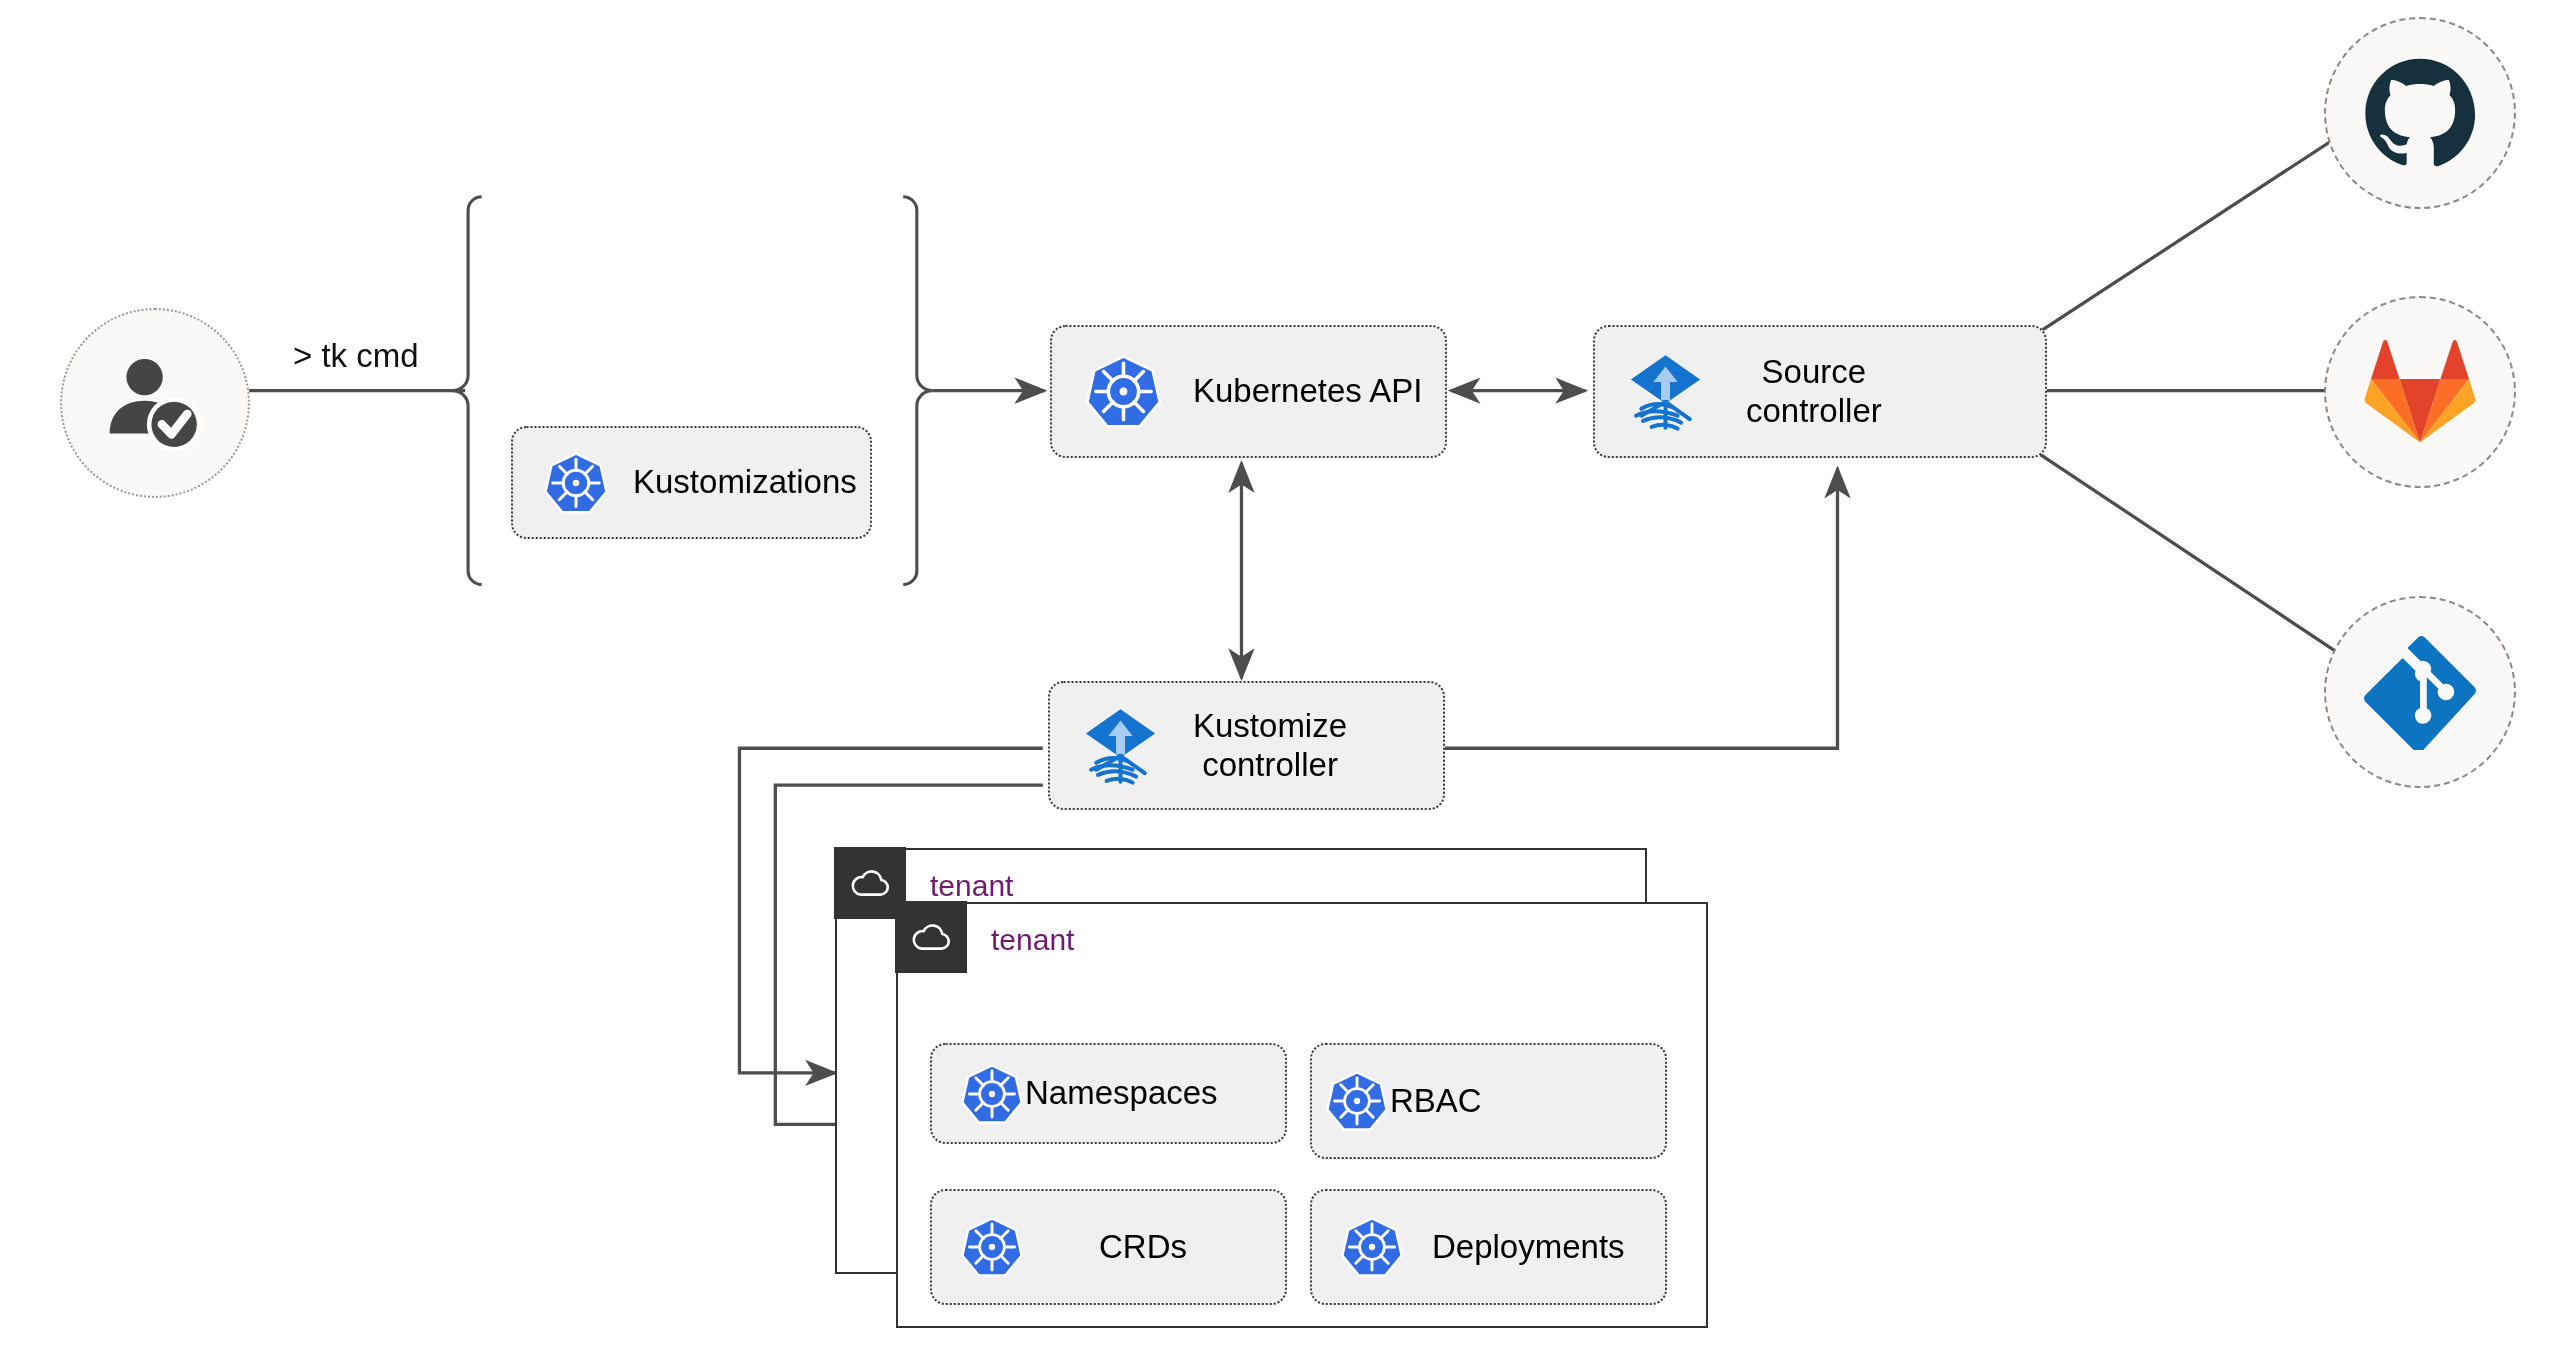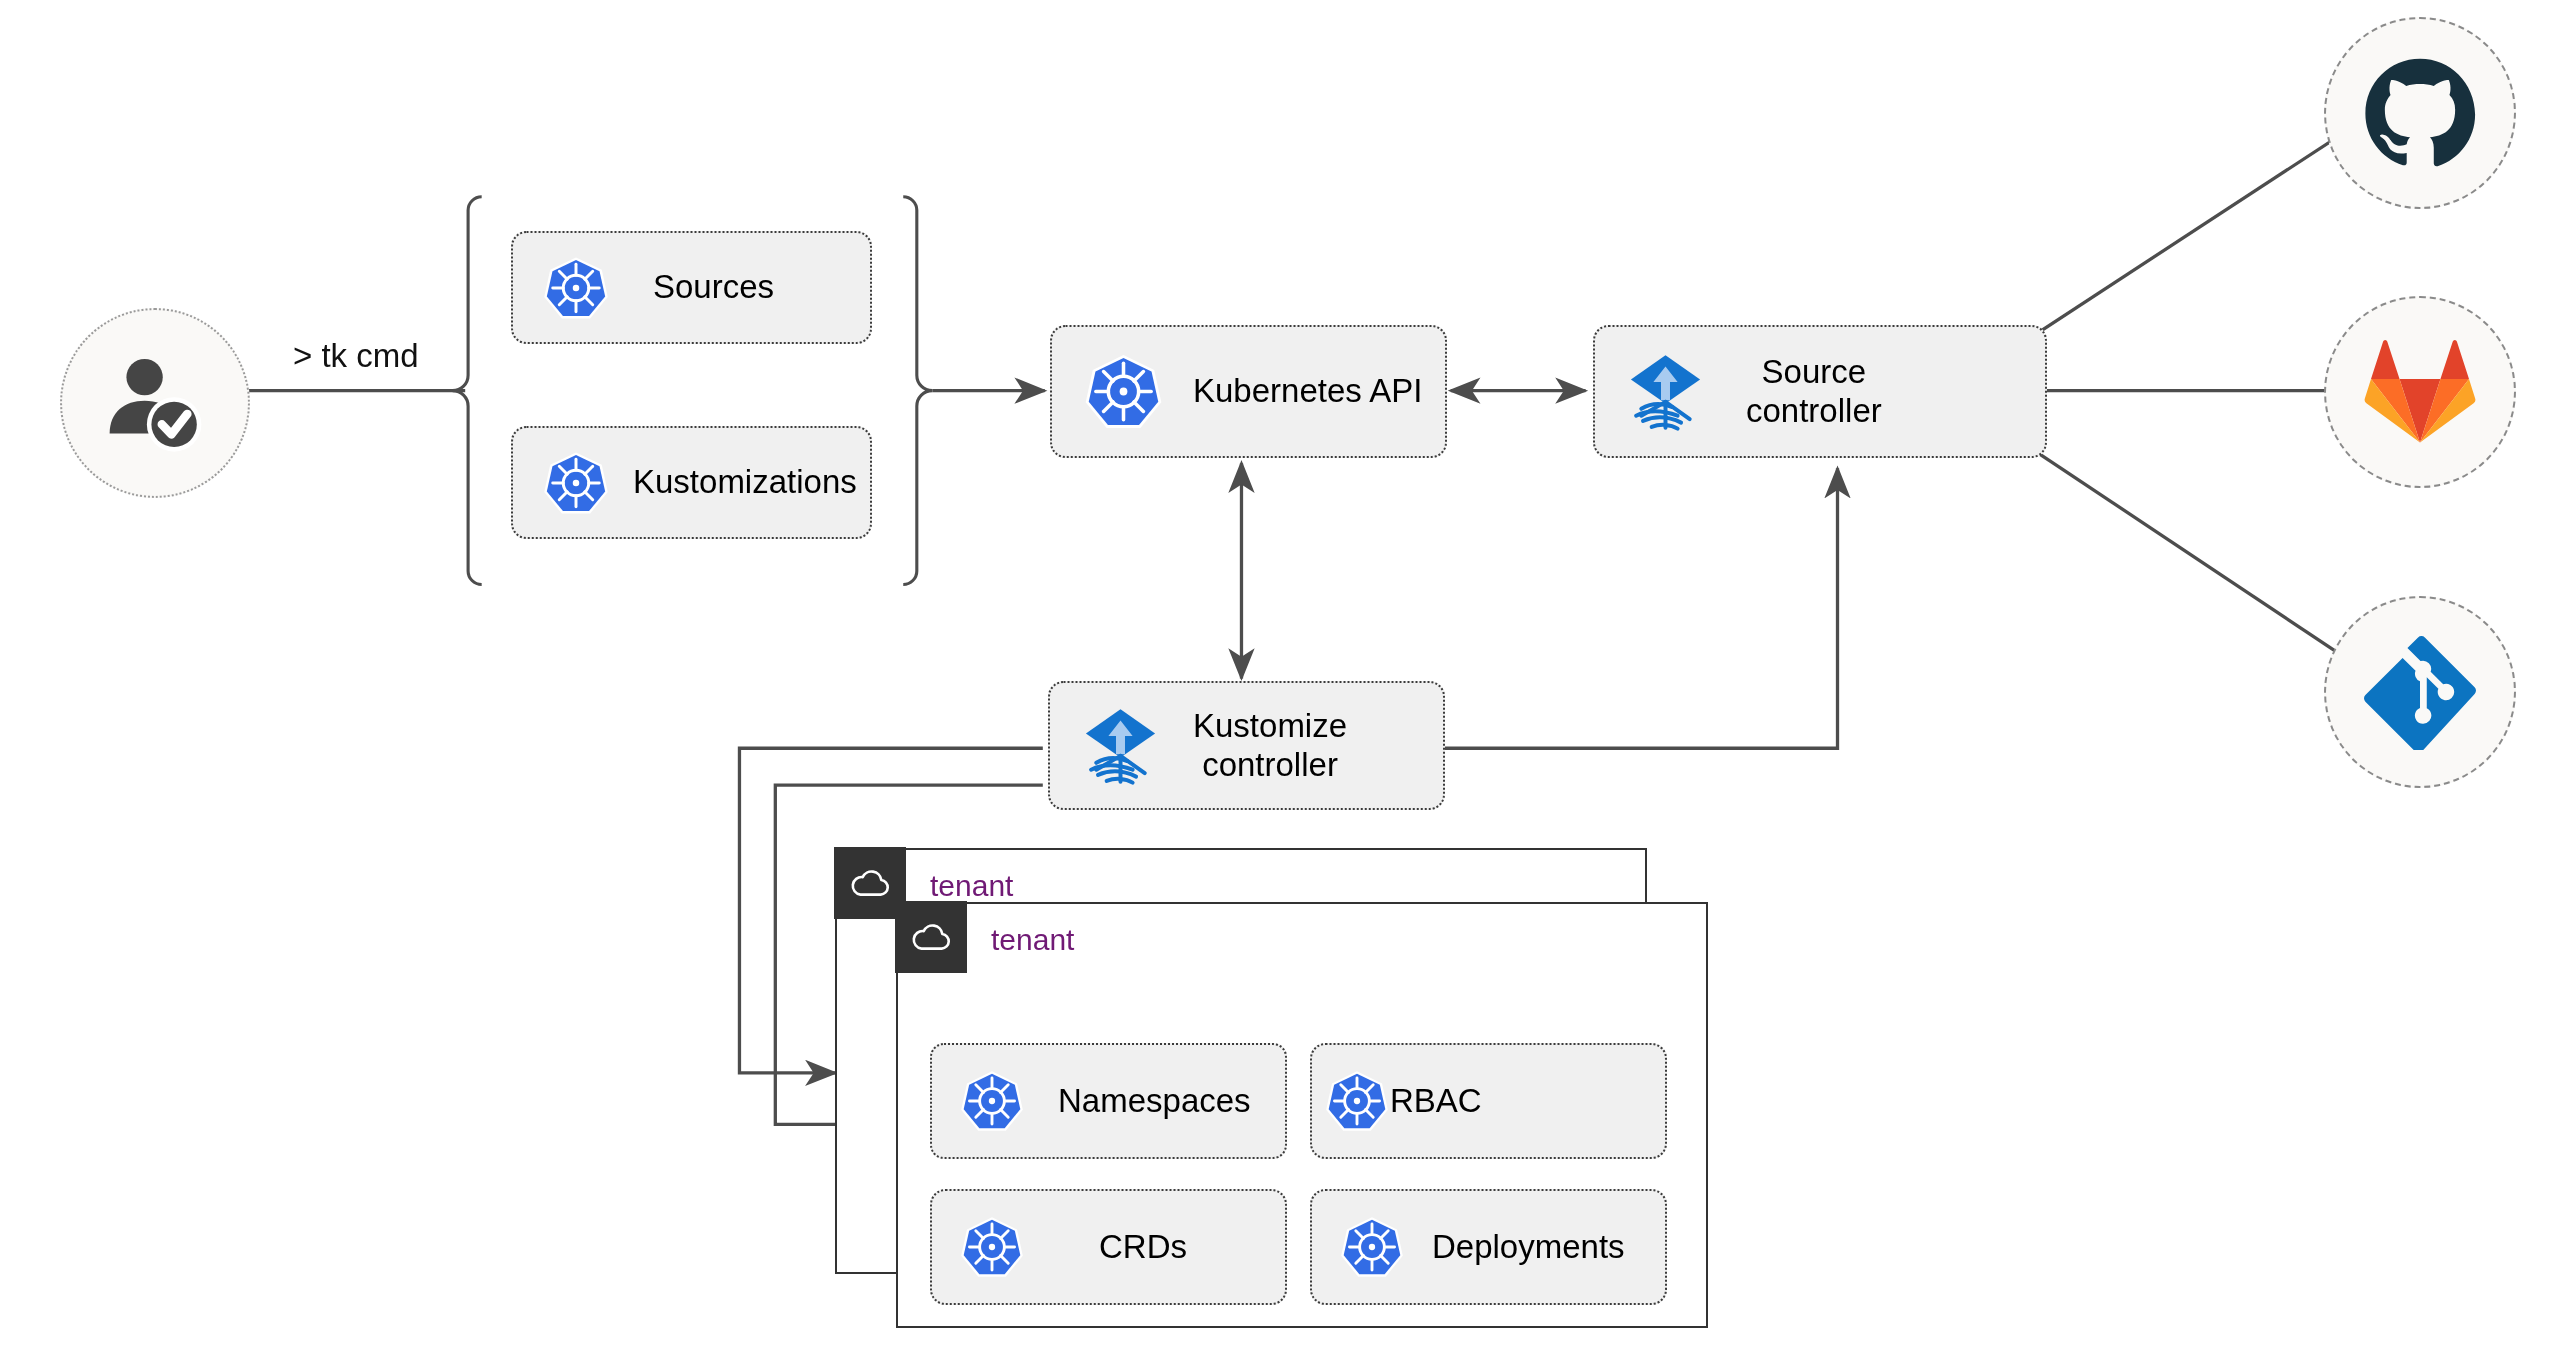--- a/index.html
+++ b/index.html
@@ -105,39 +105,20 @@
       <circle cx="9.6" cy="6.2" r="4.0" fill="#454545"></circle>
       <path d="M1.9,18.6 C1.9,13.9 5.2,11.4 9.6,11.4 C12.1,11.4 14.2,12.2 15.6,13.6 L15.6,18.6 Z" fill="#454545"></path>
       <circle cx="16.1" cy="16.6" r="6.0" fill="#ffffff"></circle>
       <circle cx="16.1" cy="16.6" r="5.0" fill="#454545"></circle>
       <path d="M13.4,16.6 L15.5,18.8 L19.0,14.3" stroke="#ffffff" stroke-width="1.9" fill="none" stroke-linecap="round" stroke-linejoin="round"></path>
     </svg>
   </div>
 
   <div class="blabel" style="left:293px;top:337px;">&gt; tk cmd</div>
 
-  <div class="card" style="left:511px;top:231px;width:361px;height:113px;padding-left:29px;gap:43px;">
-    <svg class="ico" width="68" height="68" viewBox="0 0 24 24">
-      <path d="M12 1.2 L21.1 5.6 L23.2 15.2 L17 22.8 L7 22.8 L0.8 15.2 L2.9 5.6 Z" fill="#ffffff"></path>
-      <path d="M12 2.1 L20.3 6.1 L22.3 15.0 L16.6 21.9 L7.4 21.9 L1.7 15.0 L3.7 6.1 Z" fill="#326CE5"></path>
-      <g stroke="#ffffff" stroke-width="1.05" fill="none" stroke-linecap="round">
-        <circle cx="12" cy="12" r="4.5"></circle>
-        <path d="M12 3.6 L12 7.5"></path>
-          <path d="M12 16.5 L12 20.4"></path>
-        <path d="M3.8 12 L7.5 12"></path>
-          <path d="M16.5 12 L20.2 12"></path>
-        <path d="M6.1 6.1 L8.9 8.9"></path>
-          <path d="M15.1 15.1 L17.9 17.9"></path>
-        <path d="M17.9 6.1 L15.1 8.9"></path>
-          <path d="M8.9 15.1 L6.1 17.9"></path>
-      </g>
-      <circle cx="12" cy="12" r="1.15" fill="#ffffff"></circle>
-    </svg>
-    <span class="lbl">Sources</span>
-  </div>
 
   <div class="card" style="left:511px;top:426px;width:361px;height:113px;padding-left:29px;gap:23px;">
     <svg class="ico" width="68" height="68" viewBox="0 0 24 24">
       <path d="M12 1.2 L21.1 5.6 L23.2 15.2 L17 22.8 L7 22.8 L0.8 15.2 L2.9 5.6 Z" fill="#ffffff"></path>
       <path d="M12 2.1 L20.3 6.1 L22.3 15.0 L16.6 21.9 L7.4 21.9 L1.7 15.0 L3.7 6.1 Z" fill="#326CE5"></path>
       <g stroke="#ffffff" stroke-width="1.05" fill="none" stroke-linecap="round">
         <circle cx="12" cy="12" r="4.5"></circle>
         <path d="M12 3.6 L12 7.5"></path>
           <path d="M12 16.5 L12 20.4"></path>
         <path d="M3.8 12 L7.5 12"></path>
@@ -242,21 +223,21 @@
   </div>
 
   <div class="tenant" style="left:896px;top:902px;width:812px;height:426px;">
     <div class="tbar">
       <svg width="43" height="43" viewBox="0 0 24 24">
         <path d="M6.4 18.2 h11.3 a4.1 4.1 0 0 0 .35 -8.16 a5.5 5.5 0 0 0 -10.4 -1.6 a4.4 4.4 0 0 0 -1.25 9.76 z" fill="none" stroke="#ffffff" stroke-width="1.45" stroke-linejoin="round"></path>
       </svg>
     </div>
     <div class="tname" style="left:93px;">tenant</div>
 
-    <div class="card" style="left:32px;top:139px;width:357px;height:116px;padding-left:27px;gap:33px;border-radius:14px;">
+    <div class="card" style="left:32px;top:139px;width:357px;height:101px;padding-left:27px;">
       <svg class="ico" width="66" height="66" viewBox="0 0 24 24">
         <path d="M12 1.2 L21.1 5.6 L23.2 15.2 L17 22.8 L7 22.8 L0.8 15.2 L2.9 5.6 Z" fill="#ffffff"></path>
         <path d="M12 2.1 L20.3 6.1 L22.3 15.0 L16.6 21.9 L7.4 21.9 L1.7 15.0 L3.7 6.1 Z" fill="#326CE5"></path>
         <g stroke="#ffffff" stroke-width="1.05" fill="none" stroke-linecap="round">
           <circle cx="12" cy="12" r="4.5"></circle>
           <path d="M12 3.6 L12 7.5"></path>
             <path d="M12 16.5 L12 20.4"></path>
           <path d="M3.8 12 L7.5 12"></path>
             <path d="M16.5 12 L20.2 12"></path>
           <path d="M6.1 6.1 L8.9 8.9"></path>

